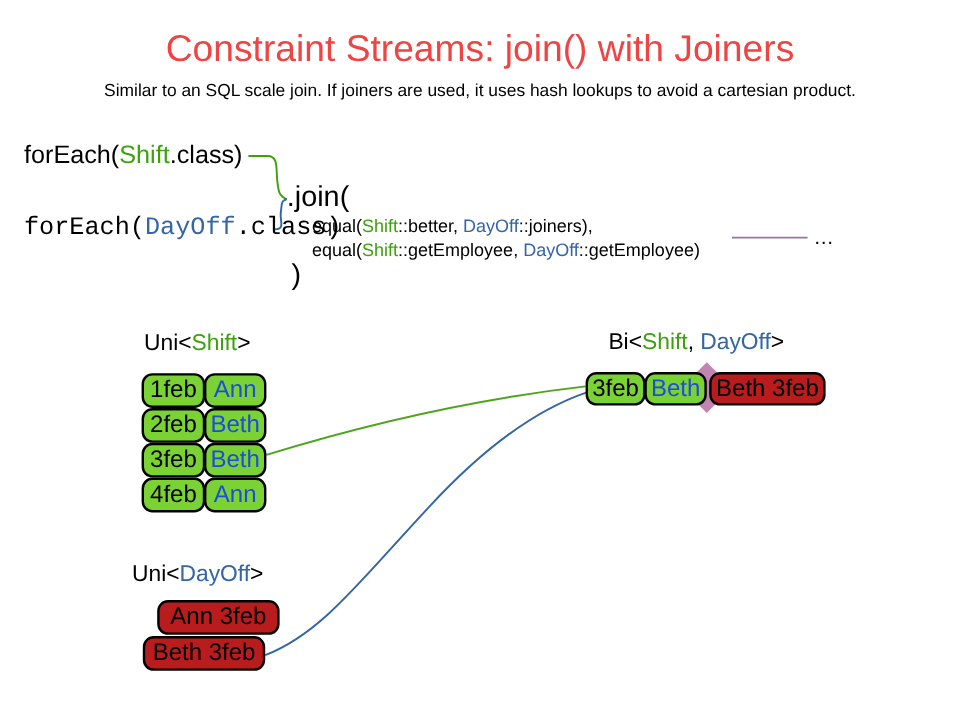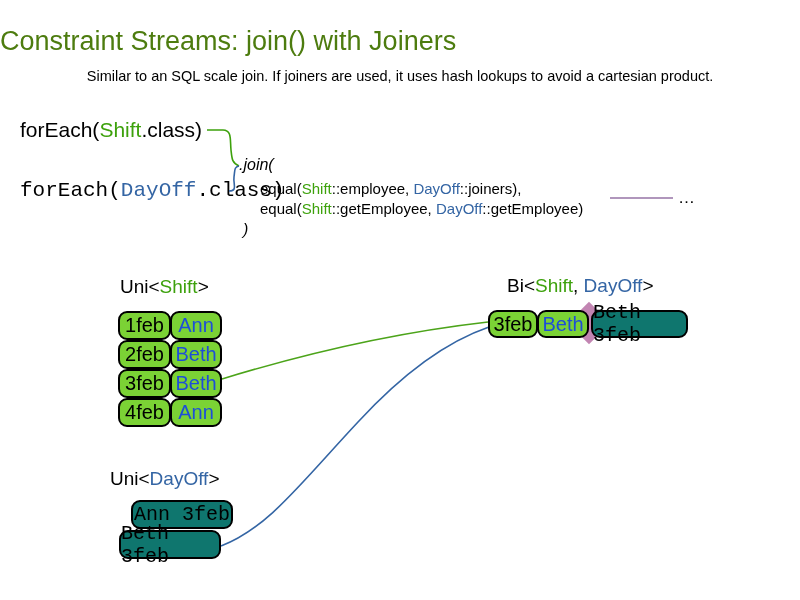--- a/index.html
+++ b/index.html
@@ -10,34 +10,34 @@
     height: 600px;
     background: #ffffff;
     font-family: "Liberation Sans", sans-serif;
     color: #000000;
     overflow: hidden;
   }
   .abs { position: absolute; white-space: nowrap; }
 
   .title {
     top: 22px; left: 0; width: 100%;
-    text-align: left;
-    font-size: 27px; line-height: 38px;
-    color: #4d7c0f;
+    text-align: center;
+    font-size: 31px; line-height: 38px;
+    color: #ef4444;
   }
   .subtitle {
     top: 66px; left: 0; width: 100%;
     text-align: center;
     font-size: 14.5px; line-height: 20px;
     color: #000000;
   }
 
   
   .code-big  { font-size: 21px; line-height: 26px; }
-  .code-mid  { font-size: 16px; line-height: 24px; font-style: italic; }
+  .code-mid  { font-size: 24px; line-height: 24px; }
   .code-small{ font-size: 15px; line-height: 19px; }
   .green-txt { color: #3da10c; }
   .blue-txt  { color: #3465a4; }
   .red-note  {
     font-size: 18.5px; line-height: 26.5px;
     color: #b01919;
   }
 
   svg.overlay {
     position: absolute; top: 0; left: 0;
@@ -47,21 +47,21 @@
 
   
   .cell {
     position: absolute;
     display: flex; align-items: center; justify-content: center;
     border: 2.5px solid #000000;
     border-radius: 9px;
     font-size: 20px;
   }
   .cell-green { background: #7bd235; }
-  .cell-blue  { background: #0f766e; font-family: Liberation Mono, monospace; }
+  .cell-blue  { background: #b91c1c; }
   .name-orange { color: #1d4ed8; }
 
   .tbl-label { font-size: 19px; line-height: 21px; }
 
   .diamond {
     position: absolute;
     width: 30px; height: 30px;
     background: #c285b2;
     transform: rotate(45deg);
   }
@@ -78,21 +78,21 @@
     <span>forEach(</span><span class="green-txt">Shift</span><span>.class)</span>
   </div>
 
   <div class="abs code-big" style="left:20px; top:178px;font-family:Liberation Mono, monospace;">
     <span>forEach(</span><span class="blue-txt">DayOff</span><span>.class)</span>
   </div>
 
   <div class="abs code-mid" style="left:239px; top:153px;">.join(</div>
 
   <div class="abs code-small" style="left:260px; top:179px;">
-    <span>equal(</span><span class="green-txt">Shift</span><span>::employee, </span><span class="blue-txt">DayOff</span><span>::joiners),</span>
+    <span>equal(</span><span class="green-txt">Shift</span><span>::better, </span><span class="blue-txt">DayOff</span><span>::joiners),</span>
   </div>
 
   <div class="abs code-small" style="left:260px; top:199px;">
     <span>equal(</span><span class="green-txt">Shift</span><span>::getEmployee, </span><span class="blue-txt">DayOff</span><span>::getEmployee)</span>
   </div>
 
   <div class="abs" style="left:678px; top:188px; font-size:17px; letter-spacing:2px;">…</div>
 
   <div class="abs code-mid" style="left:243px; top:218px;">)</div>
 

